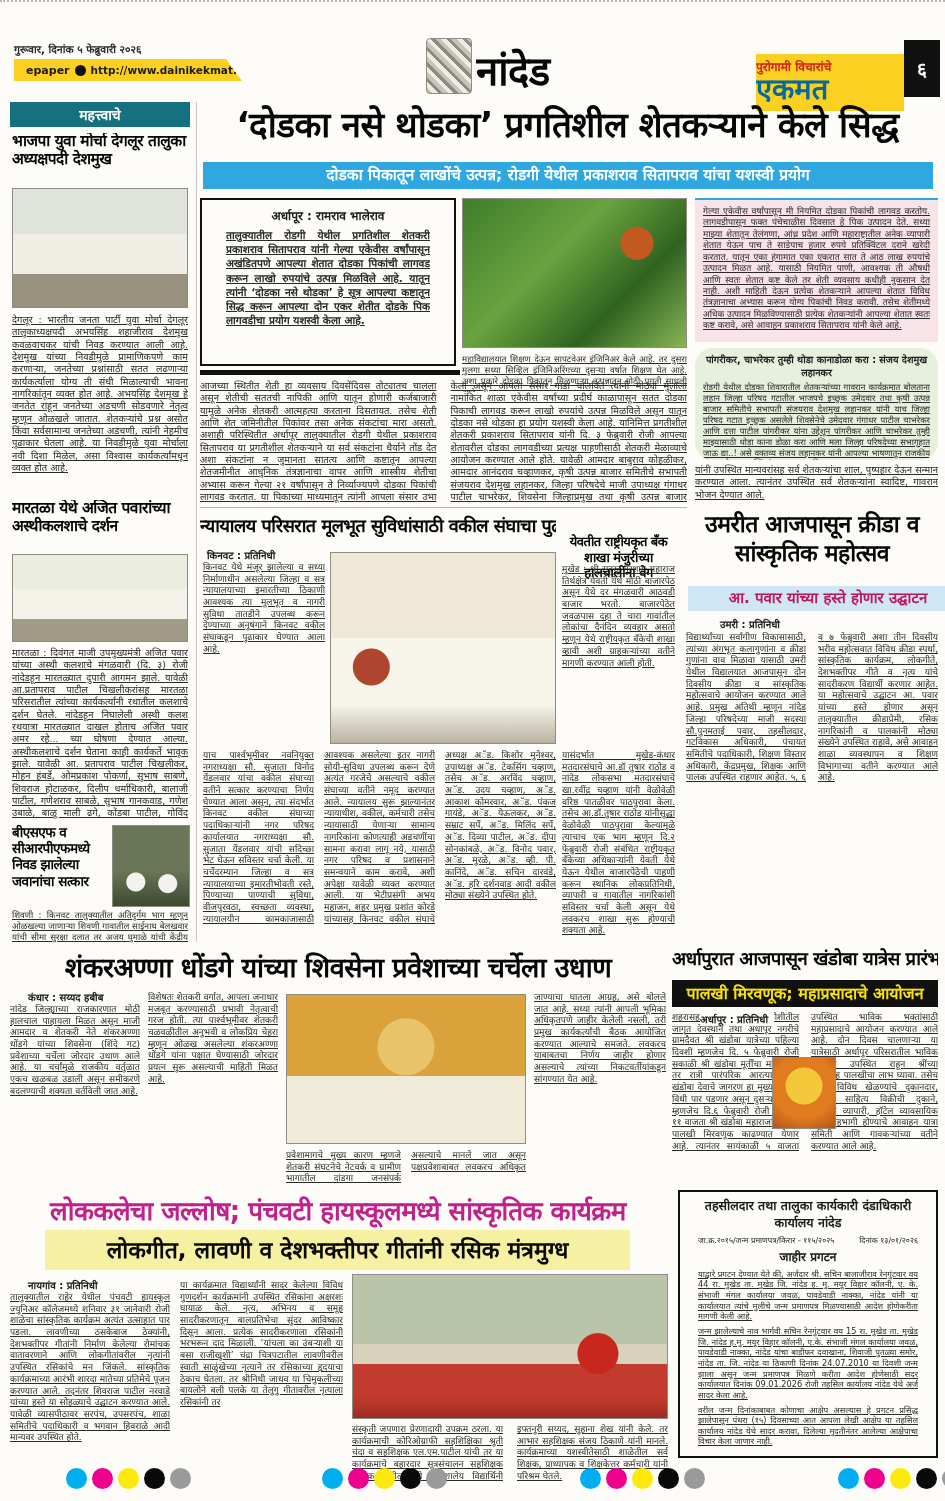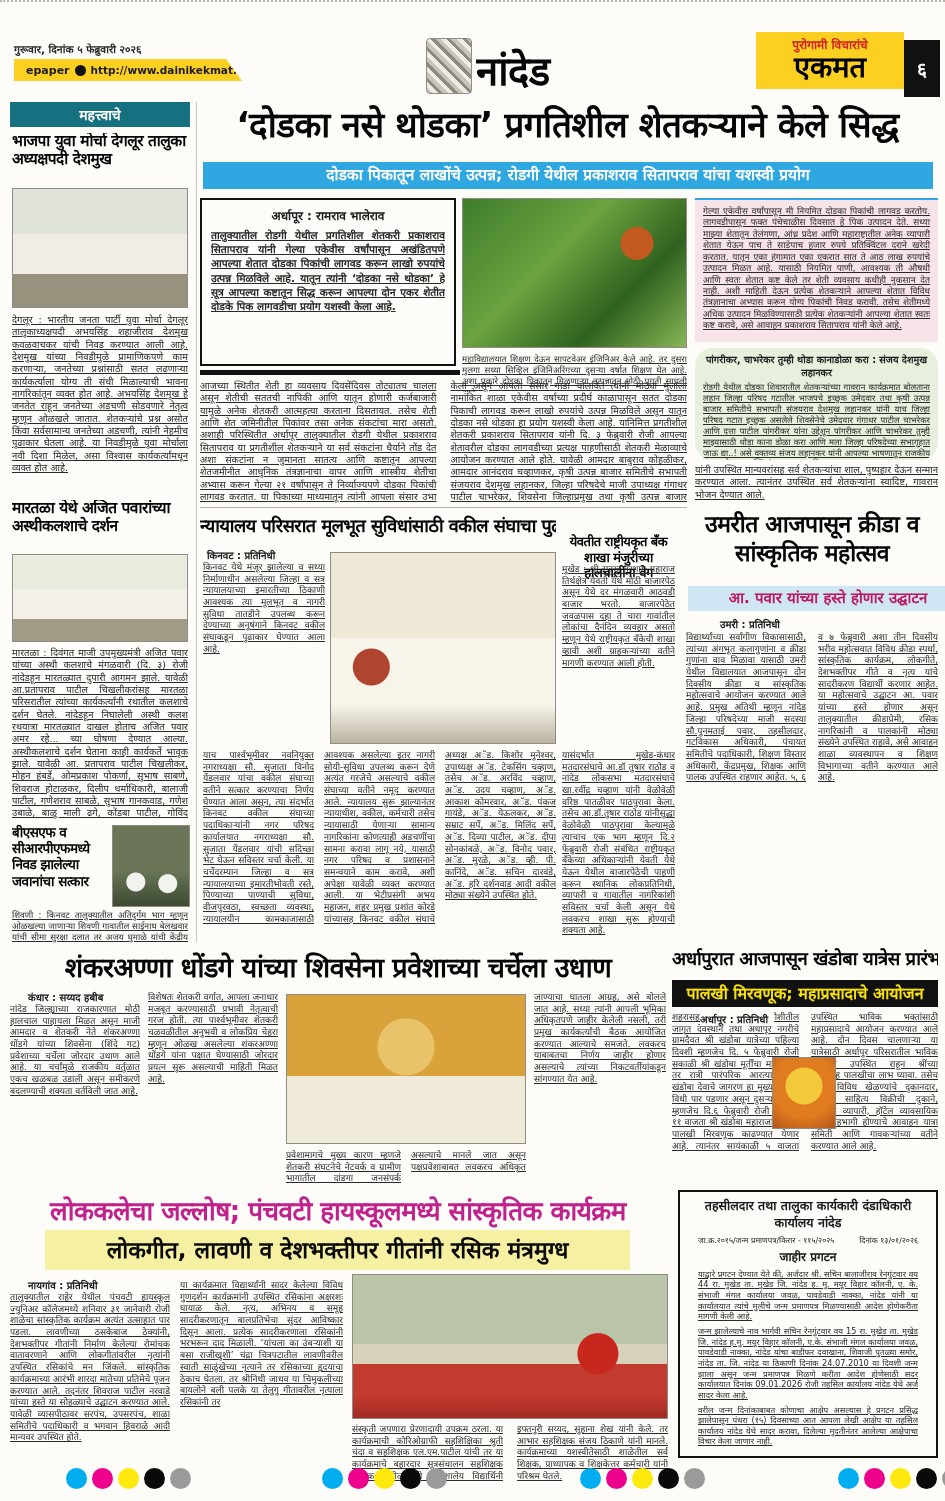--- a/index.html
+++ b/index.html
@@ -33,23 +33,23 @@
     <span class="bold" style="font-size:11px;">epaper</span>
     <span style="width:11px;height:11px;border-radius:50%;background:#111;display:inline-block;flex:0 0 auto;"></span>
     <span class="bold" style="font-size:10.5px;">http://www.dainikekmat.com</span>
   </div>
 
   <div class="abs photo" style="left:426px;top:36px;width:46px;height:56px;
        background:repeating-linear-gradient(45deg,#c9c4bb 0 4px,#efece5 4px 8px,#8f8a80 8px 11px);border-radius:4px;"></div>
 
   <div class="abs headline nowrap" style="left:476px;top:40px;width:130px;font-size:40px;">नांदेड</div>
 
-  <div class="abs" style="left:756px;top:30px;width:148px;height:57px;background:#fcd021;text-align:center;">
+  <div class="abs" style="left:756px;top:52px;width:148px;height:57px;background:#fcd021;">
     <div class="bold nowrap" style="font-size:12px;color:#d3231c;margin-top:4px;">पुरोगामी विचारांचे</div>
-    <div class="bold nowrap" style="font-size:29px;color:#000000;line-height:1.0;">एकमत</div>
+    <div class="bold nowrap" style="font-size:29px;color:#0369a1;line-height:1.0;">एकमत</div>
   </div>
   <div class="abs" style="left:904px;top:38px;width:36px;height:57px;background:#111;color:#fff;
        display:flex;align-items:center;justify-content:center;font-size:19px;font-weight:bold;">६</div>
 
   <div class="abs vline" style="left:196px;top:100px;height:840px;"></div>
 
   <div class="abs" style="left:10px;top:100px;width:180px;height:25px;background:#15717f;color:#fff;
        display:flex;align-items:center;justify-content:center;font-weight:bold;font-size:14px;">महत्त्वाचे</div>
 
   <div class="abs headline" style="left:12px;top:131px;width:176px;font-size:15.5px;line-height:1.15;overflow:hidden;height:50px;">भाजपा युवा मोर्चा देगलूर तालुका अध्यक्षपदी देशमुख</div>
@@ -65,21 +65,21 @@
   <div class="abs headline" style="left:12px;top:822px;width:96px;font-size:13.5px;line-height:1.2;overflow:hidden;height:84px;">बीएसएफ व सीआरपीएफमध्ये निवड झालेल्या जवानांचा सत्कार</div>
   <div class="abs photo" style="left:112px;top:823px;width:78px;height:82px;
        background:radial-gradient(circle at 30% 70%,#f2f2ee 0 9px,transparent 10px),radial-gradient(circle at 72% 72%,#f2f2ee 0 9px,transparent 10px),linear-gradient(180deg,#6a7657 0 55%,#3e4a31 100%);"></div>
   <div class="abs jtext small" style="left:12px;top:908px;width:176px;height:34px;">शिवणी : किनवट तालुक्यातील अतिदुर्गम भाग म्हणून ओळखल्या जाणाऱ्या शिवणी गावातील साईनाथ बेलखवार यांची सीमा सुरक्षा दलात तर अजय घुमाळे यांची केंद्रीय राखीव पोलीस दलात नियुक्ती झाली आहे.</div>
 
   <div class="abs headline center nowrap" style="left:195px;top:98px;width:745px;font-size:35px;line-height:1.45;">‘दोडका नसे थोडका’ प्रगतिशील शेतकऱ्याने केले सिद्ध</div>
 
   <div class="abs center nowrap" style="left:203px;top:160px;width:730px;height:27px;background:#2fa8e1;color:#fff;
        font-weight:bold;font-size:15.5px;line-height:27px;">दोडका पिकातून लाखोंचे उत्पन्न; रोडगी येथील प्रकाशराव सितापराव यांचा यशस्वी प्रयोग</div>
 
-  <div class="abs colbox" style="left:200px;top:196px;width:256px;height:168px;border:2px solid #111;padding:7px 9px;background:#fdfcf8;overflow:hidden;">
+  <div class="abs colbox" style="left:200px;top:196px;width:256px;height:168px;border:2px solid #111;padding:7px 24px;background:#fdfcf8;overflow:hidden;">
     <div class="bold center" style="font-size:12px;margin-bottom:4px;">अर्धापूर : रामराव भालेराव</div>
     <div class="jtext bold" style="font-size:10.5px;line-height:1.35;">तालुक्यातील रोडगी येथील प्रगतिशील शेतकरी प्रकाशराव सितापराव यांनी गेल्या एकेवीस वर्षांपासून अखंडितपणे आपल्या शेतात दोडका पिकांची लागवड करून लाखो रुपयांचे उत्पन्न मिळविले आहे. यातून त्यांनी ‘दोडका नसे थोडका’ हे सूत्र आपल्या कष्टातून सिद्ध करून आपल्या दोन एकर शेतीत दोडके पिक लागवडीचा प्रयोग यशस्वी केला आहे.</div>
   </div>
   <div class="abs" style="left:200px;top:368px;width:260px;height:5px;background:#111;"></div>
 
   <div class="abs photo" style="left:462px;top:196px;width:225px;height:150px;
        background:radial-gradient(circle at 78% 30%,#c2591f 0 16px,transparent 17px),linear-gradient(135deg,#3f7d2c,#6aa33f 40%,#2f621f 70%,#88b556);"></div>
   <div class="abs jtext small" style="left:462px;top:352px;width:225px;height:38px;">महाविद्यालयात शिक्षण देऊन सापटवेअर इंजिनिअर केले आहे. तर दुसरा मुलगा सध्या सिव्हिल इंजिनिअरिंगच्या दुसऱ्या वर्षात शिक्षण घेत आहे. अशा प्रकारे दोडका पिकातून मिळणाऱ्या उत्पन्नातून मोठी प्रगती साधली आहे.</div>
 
   <div class="abs colbox jtext" style="left:695px;top:196px;width:243px;height:144px;background:#f8e3e9;

